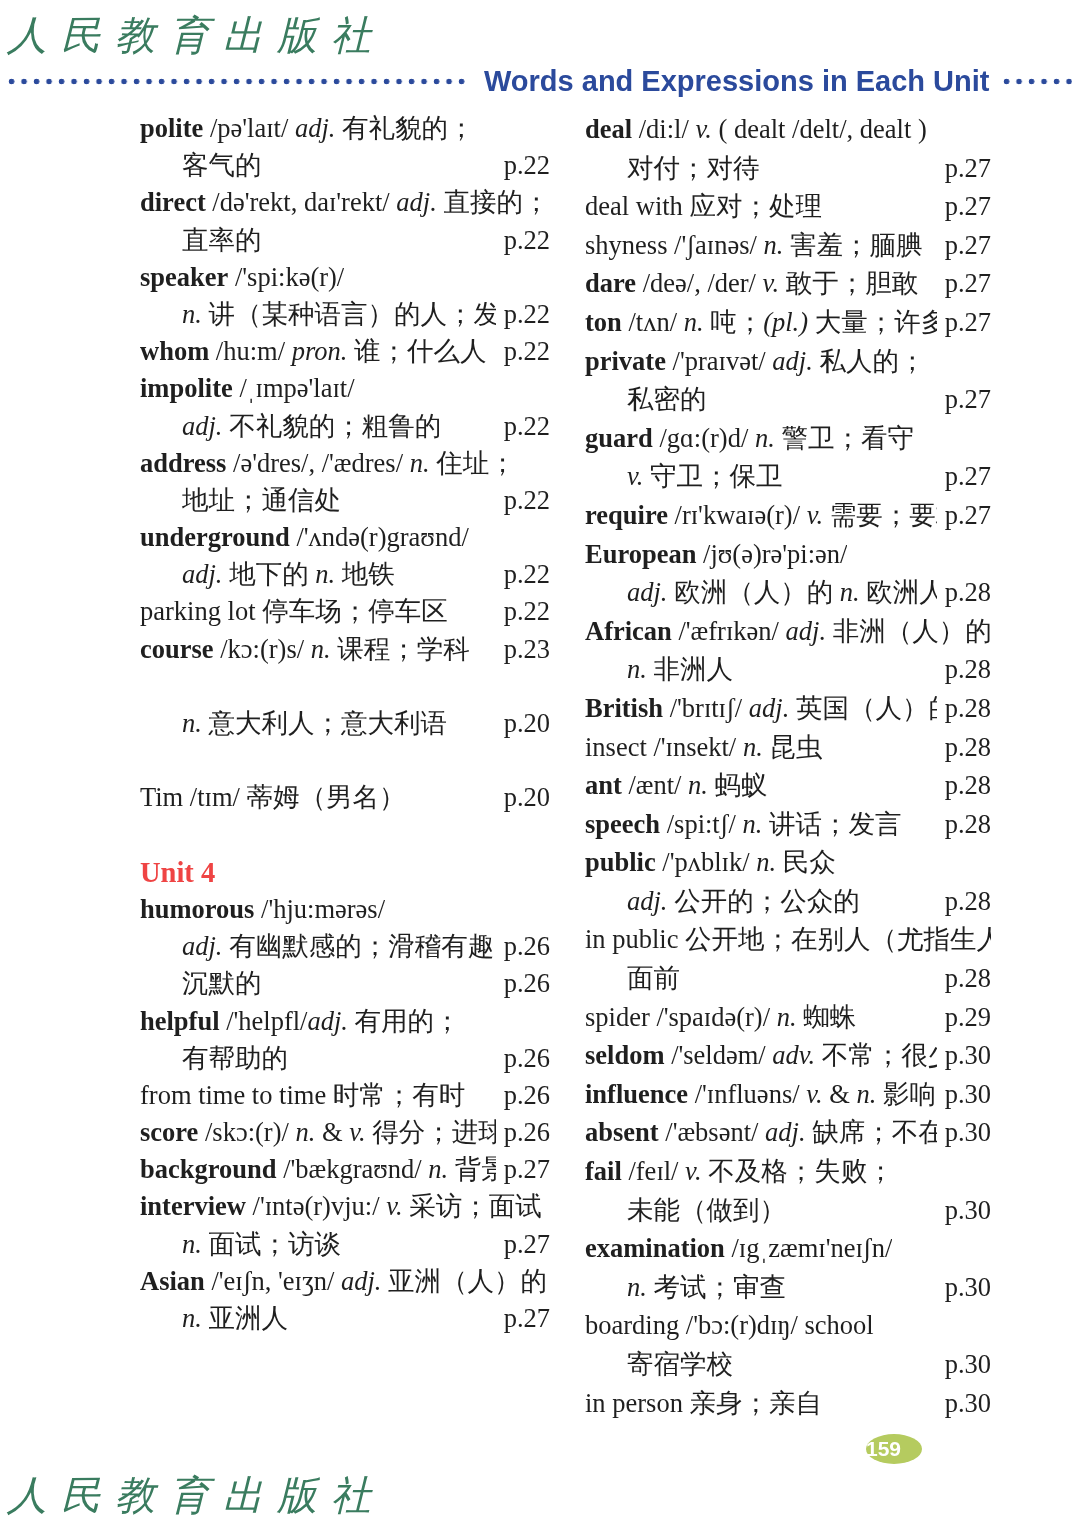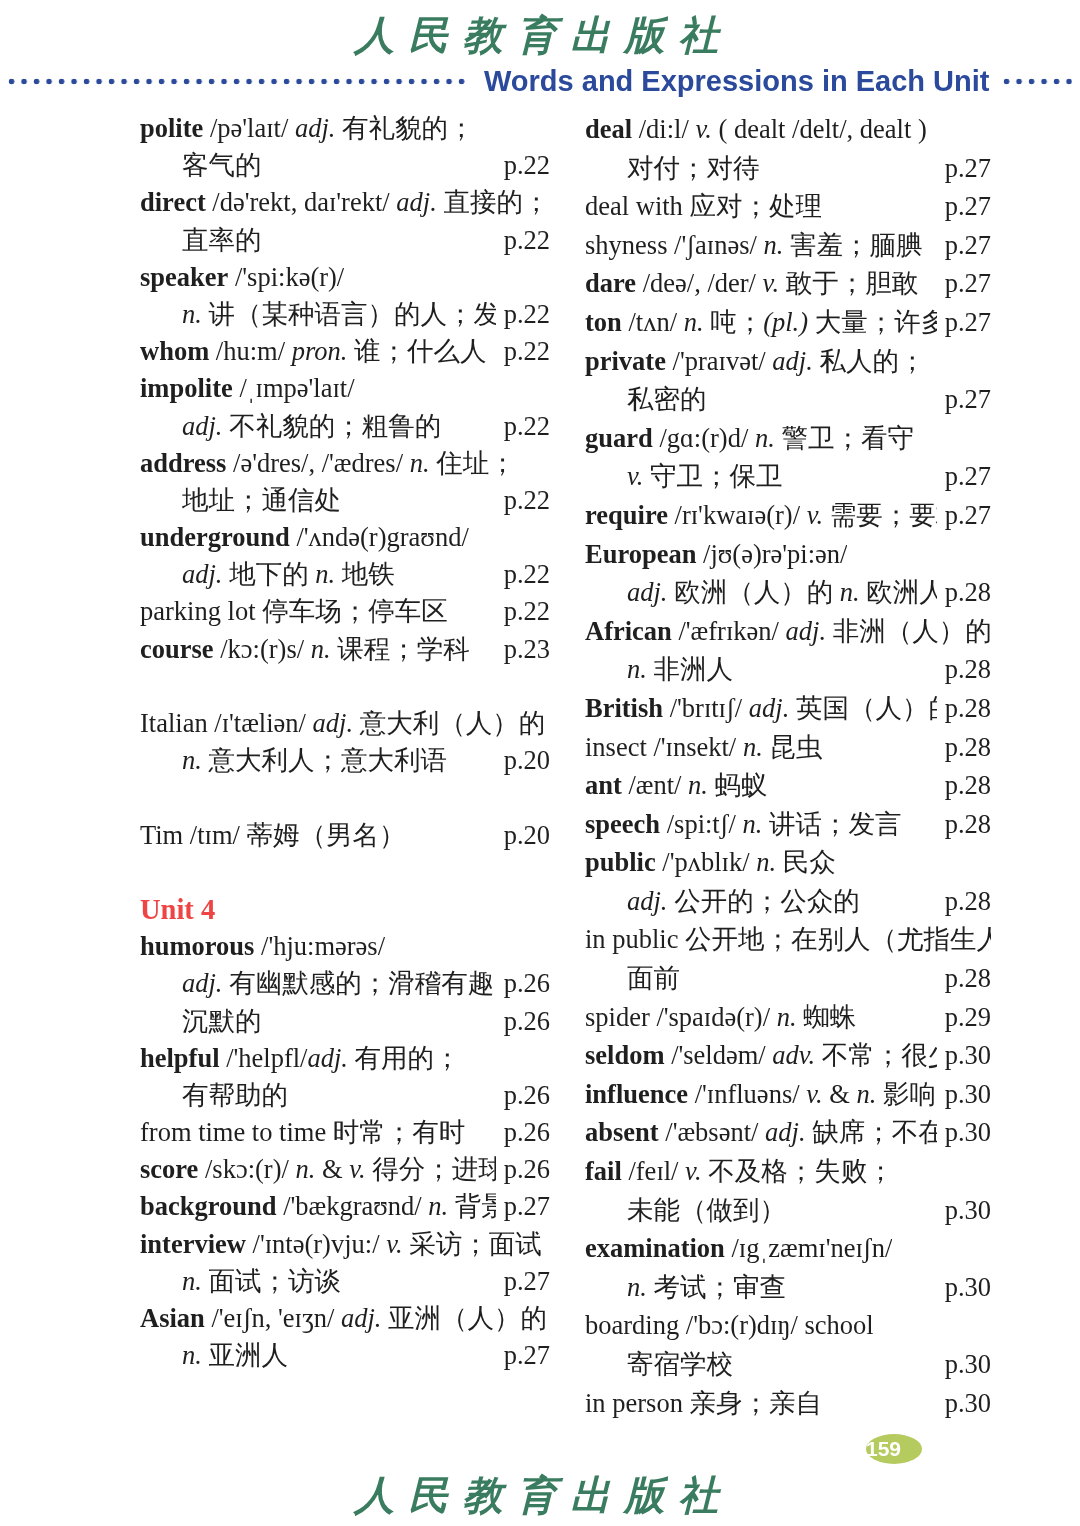--- a/index.html
+++ b/index.html
@@ -10,24 +10,24 @@
     margin:0 auto;
     background:#ffffff;
     font-family:"Liberation Serif", serif;
     color:#1f1f1f;
     overflow:hidden;
   }
   
   .logo {
     position:absolute;
     left:0; right:0;
-    text-align:center;
+    text-align:left;
     font-family:"DejaVu Serif", serif;
     font-style:italic;
-    font-weight:bold;
+    font-weight:normal;
     color:#3a7c5f;
     letter-spacing:14px;
     font-size:40px;
     white-space:nowrap;
     margin-left:7px;
   }
   .logo.top    { top:8px; }
   .logo.bottom { top:1468px; }
   .title-bar {
     position:absolute;
@@ -152,23 +152,20 @@
       </div>
       <div class="row">
         <span class="txt"><span class="s-n">parking lot  停车场；停车区</span></span>
         <span class="pageref">p.22</span>
       </div>
       <div class="row">
         <span class="txt"><span class="s-b">course</span><span class="s-n"> /kɔ:(r)s/ </span><span class="s-i">n.</span><span class="s-n"> 课程；学科</span></span>
         <span class="pageref">p.23</span>
       </div>
       <div class="row gap"></div>
-      <div class="row">
-        <span class="txt"><span class="s-n">Italian /ɪ'tæliən/ </span><span class="s-i">adj.</span><span class="s-n"> 意大利（人）的</span></span>
-      </div>
       <div class="row indent">
         <span class="txt"><span class="s-i">n.</span><span class="s-n"> 意大利人；意大利语</span></span>
         <span class="pageref">p.20</span>
       </div>
       <div class="row gap"></div>
       <div class="row">
         <span class="txt"><span class="s-n">Tim /tɪm/ 蒂姆（男名）</span></span>
         <span class="pageref">p.20</span>
       </div>
       <div class="row gap"></div>

